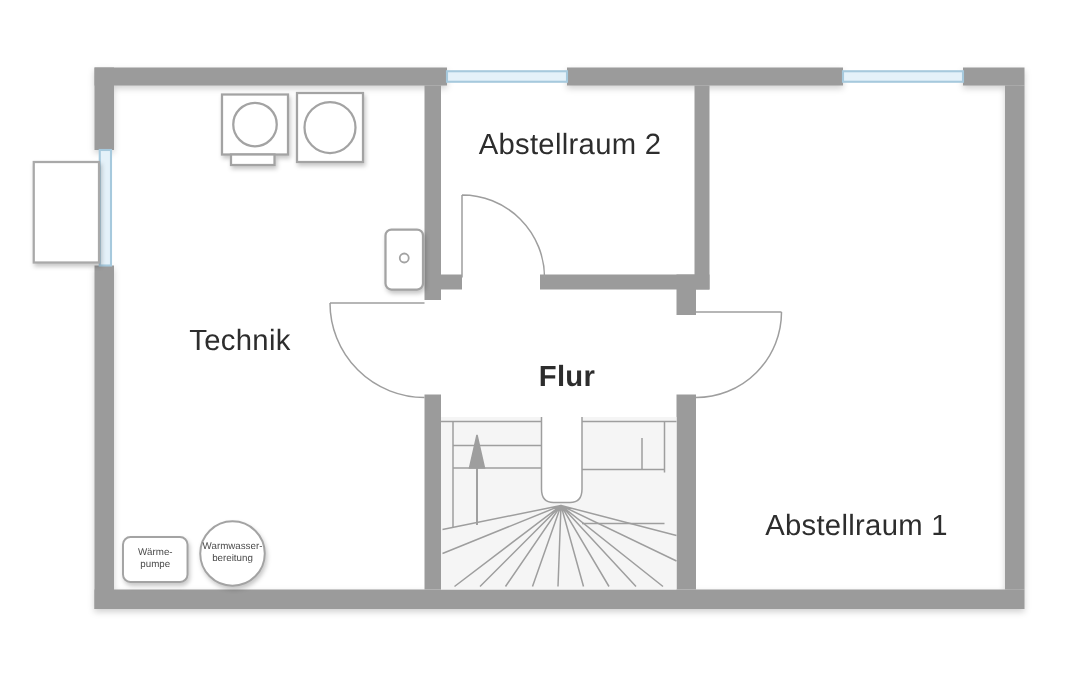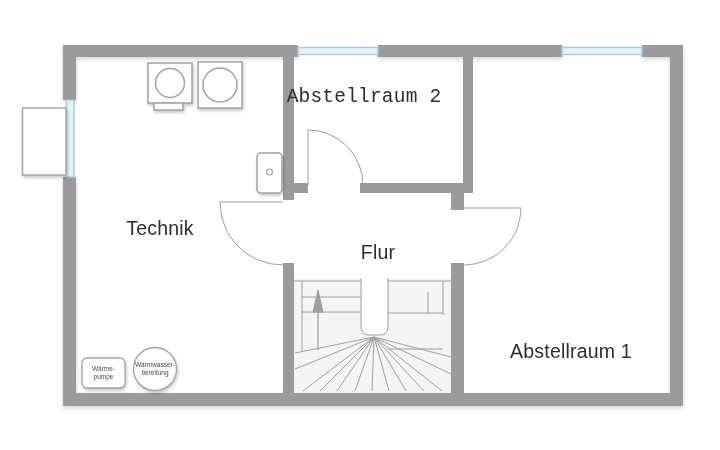--- a/index.html
+++ b/index.html
@@ -98,23 +98,23 @@
       <circle cx="269.5" cy="172" r="3" stroke-width="1.2"></circle>
     </g>
 
     <rect class="shadowed" x="82" y="358" width="43" height="30" rx="5" fill="#ffffff" stroke="#a3a3a3" stroke-width="1.3"></rect>
 
     <circle class="shadowed" cx="155" cy="369" r="21.5" fill="#ffffff" stroke="#a3a3a3" stroke-width="1.3"></circle>
   </svg>
 
   <div class="room-label" style="left:160px;top:228px;text-align:right;">Technik</div>
 
-  <div class="room-label" style="left:364px;top:97px;font-family:Liberation Mono, monospace;">Abstellraum 2</div>
+  <div class="room-label" style="left:380px;top:97px;">Abstellraum 2</div>
 
-  <div class="room-label" style="left:378px;top:252px;">Flur</div>
+  <div class="room-label" style="left:378px;top:252px;font-weight:bold;">Flur</div>
 
   <div class="room-label" style="left:571px;top:318px;margin-top:33px;">Abstellraum 1</div>
 
   <div class="mini-label" style="left:103.5px;top:373px;">
     <span>Wärme-</span><br>
     <span>pumpe</span>
   </div>
 
   <div class="mini-label" style="left:155px;top:369px;">
     <span>Warmwasser-</span><br>

